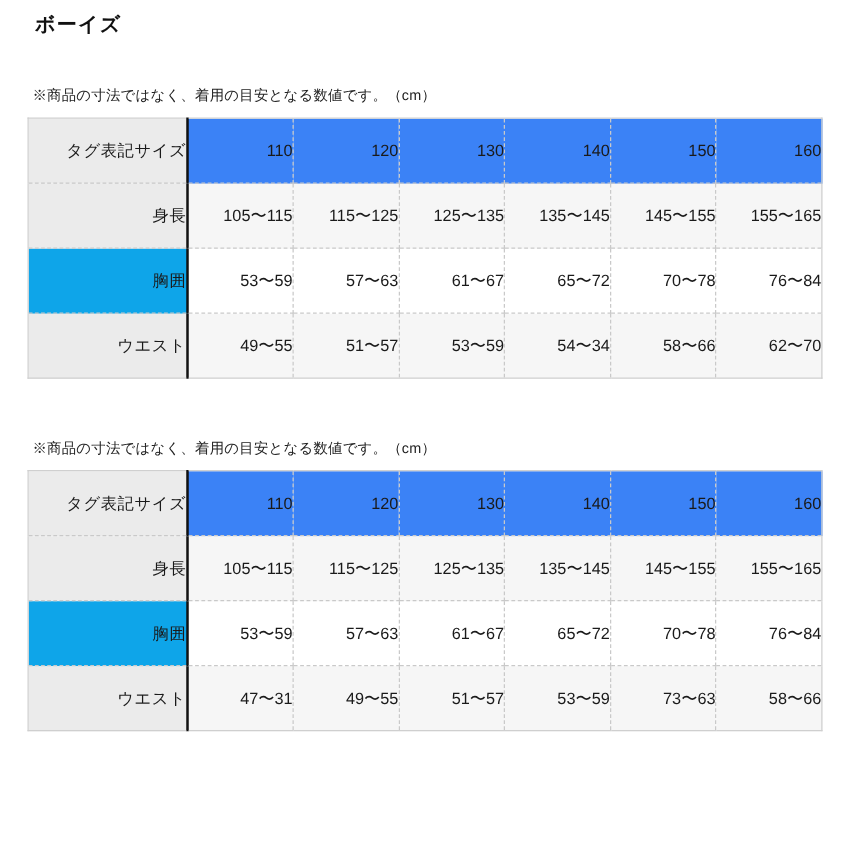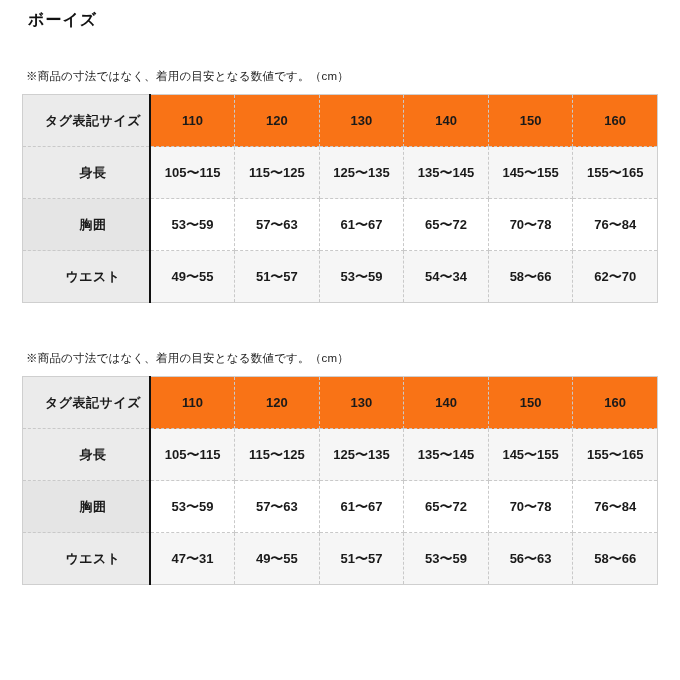--- a/index.html
+++ b/index.html
@@ -40,58 +40,58 @@
   }
   table.size-table {
     border-collapse: collapse;
     width: 636px;
     table-layout: fixed;
   }
   table.size-table td,
   table.size-table th {
     border: 1px dashed #c9c9c9;
     height: 51px;
-    text-align: center;
+    text-align: right;
     vertical-align: middle;
     font-size: 13px;
     color: #1a1a1a;
-    font-weight: bold;
+    font-weight: normal;
     padding: 0;
   }
   table.size-table tr:first-child td,
   table.size-table tr:first-child th {
     border-top: 1px solid #cfcfcf;
   }
   table.size-table tr:last-child td,
   table.size-table tr:last-child th {
     border-bottom: 1px solid #cfcfcf;
   }
   table.size-table td:last-child,
   table.size-table th:last-child {
     border-right: 1px solid #cfcfcf;
   }
   .rowhead {
-    background: #e5e5e5;
+    background: #0ea5e9;
     font-weight: bold;
     font-size: 12.5px;
     text-align: left;
     padding-left: 14px !important;
     width: 112px;
     border-left: 1px solid #cfcfcf !important;
     border-right: 2px solid #111 !important;
     letter-spacing: 0.5px;
   }
   .altrow td {
     background: #f6f6f6;
   }
   .altrow .rowhead {
     background: #ebebeb;
   }
   .headrow td, .headrow th {
-    background: #f97316;
+    background: #3b82f6;
     font-weight: bold;
     font-size: 13px;
   }
   .headrow .rowhead {
     background: #ebebeb;
   }
   .spacer {
     height: 16px;
   }
 </style>
@@ -177,20 +177,20 @@
           <td>65〜72</td>
           <td>70〜78</td>
           <td>76〜84</td>
         </tr>
         <tr class="altrow">
           <th class="rowhead">ウエスト</th>
           <td>47〜31</td>
           <td>49〜55</td>
           <td>51〜57</td>
           <td>53〜59</td>
-          <td>56〜63</td>
+          <td>73〜63</td>
           <td>58〜66</td>
         </tr>
       </tbody>
     </table>
   </div>
 
 </div>
 
 </body></html>

